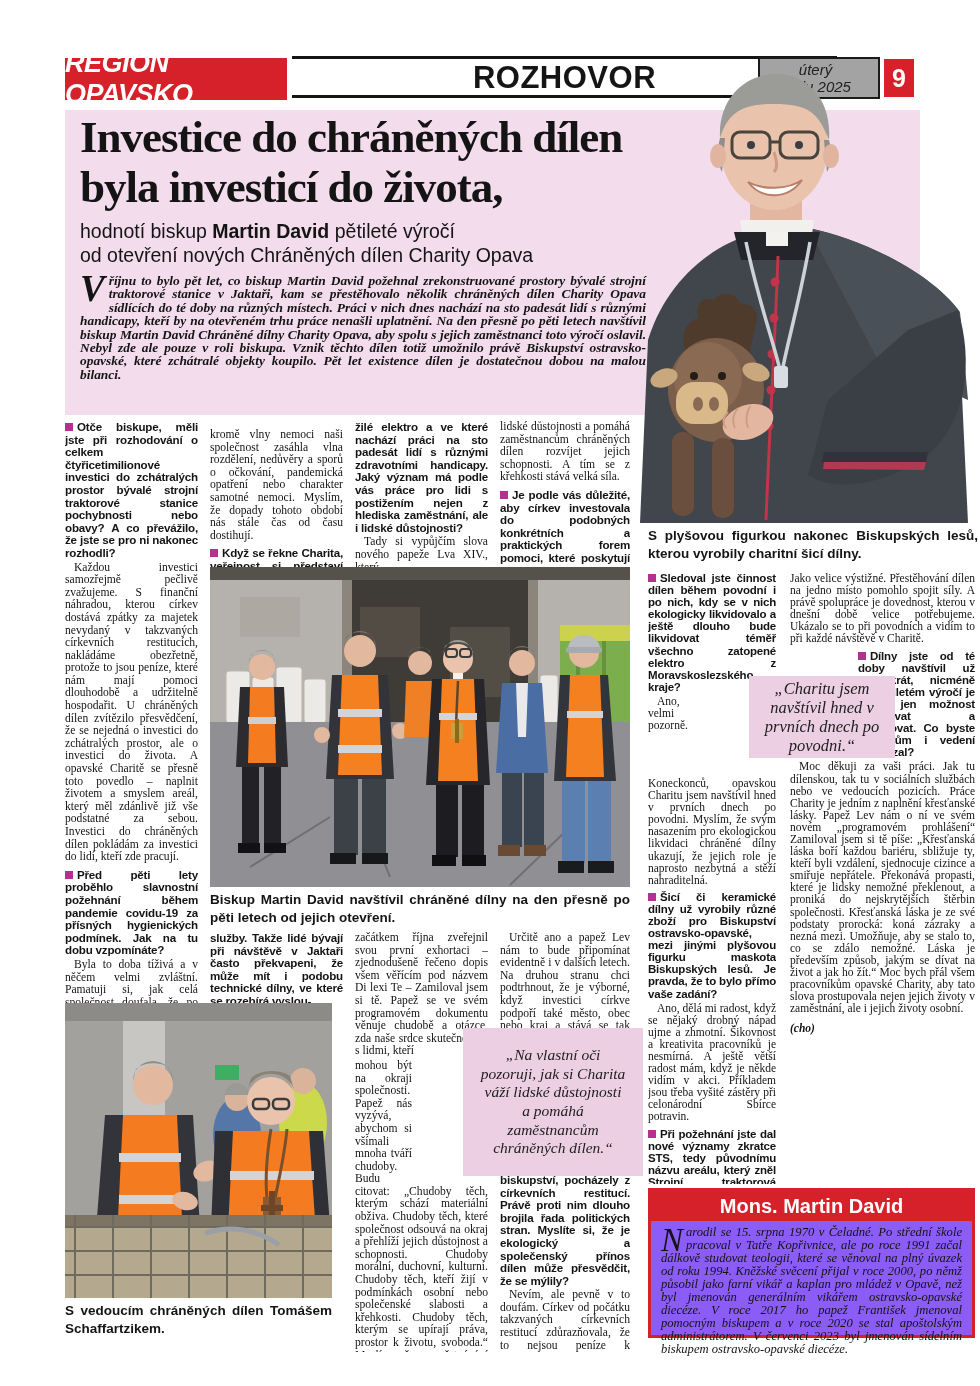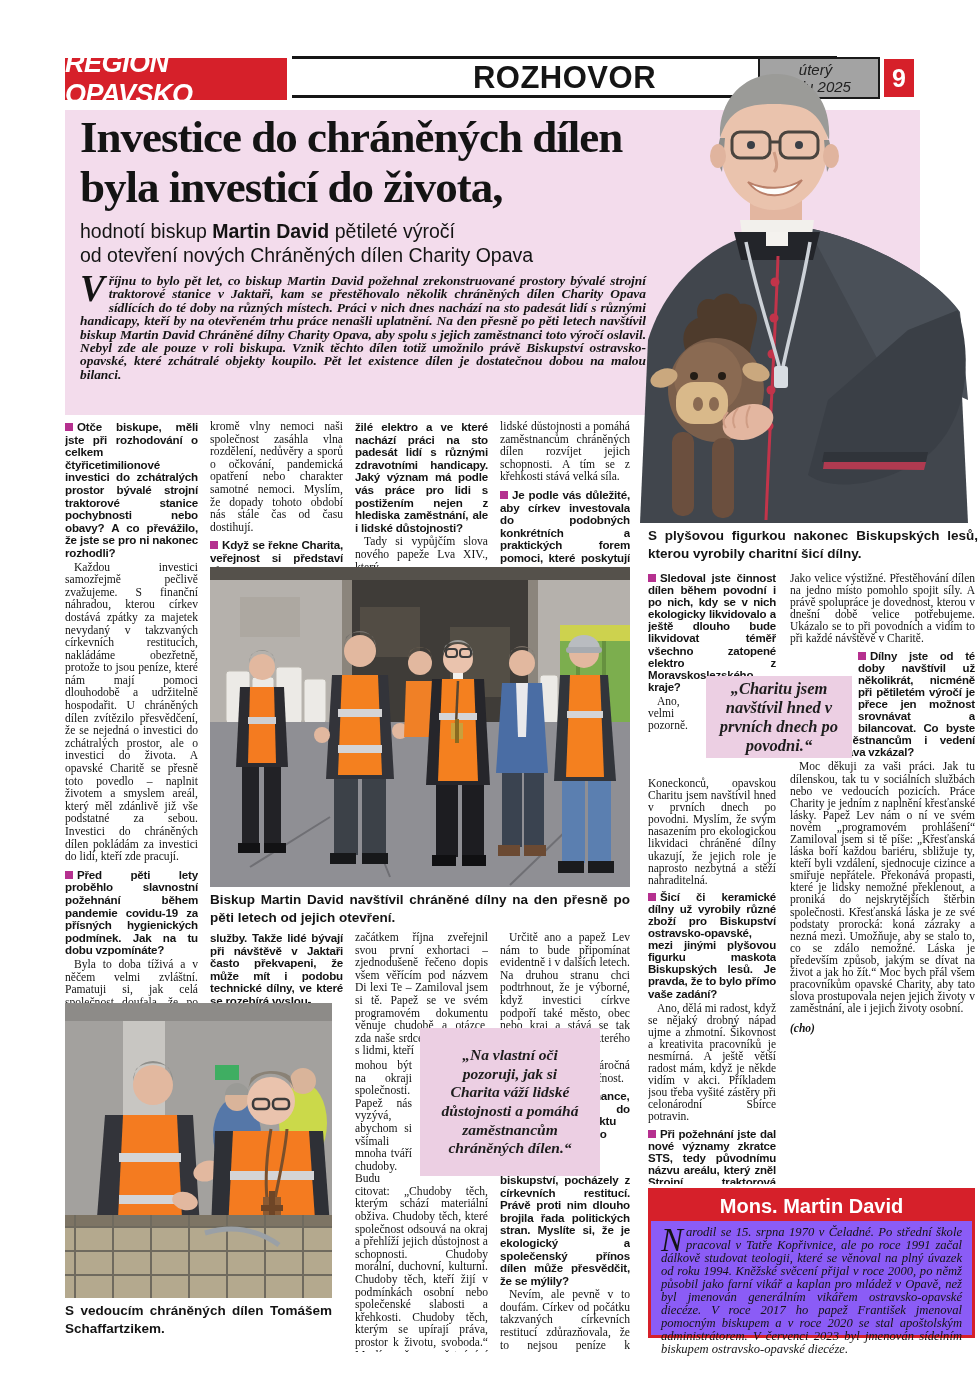--- a/index.html
+++ b/index.html
@@ -36,21 +36,21 @@
   .q{font-family:"Liberation Sans","DejaVu Sans",sans-serif;font-weight:700;letter-spacing:-0.2px;margin:5px 0 2px;}
   .q.first{margin-top:0;}
   .a{font-family:"Liberation Serif","DejaVu Serif",serif;margin:0 0 2px;}
   .ind{text-indent:9px;}
   .qsq{display:inline-block;width:8px;height:8px;background:#b5308f;margin-right:4px;}
   .spr{float:right;margin-left:6px;}
   .spl{float:left;margin-right:6px;}
   .sig{text-align:left;font-style:italic;font-weight:700;margin-top:8px;}
   
   .pq{position:absolute;background:#eccfe3;display:flex;align-items:center;justify-content:center;
-      font-style:italic;font-weight:700;text-align:center;color:#1d1d1d;}
+      font-style:italic;font-weight:400;text-align:center;color:#1d1d1d;margin-left:43px;}
   .pq1{left:706px;top:676px;width:142px;height:78px;font-size:16.5px;line-height:19px;padding:2px;}
   .pq2{left:420px;top:1028px;width:146px;height:114px;font-size:15.5px;line-height:18.6px;padding:17px;}
   
   .photo{position:absolute;}
   
   .bio{position:absolute;left:648px;top:1188px;width:327px;height:150px;border:3px solid #d6202a;
        background:#8b5cf6;box-sizing:border-box;}
   .bio-head{background:#d6202a;height:30px;display:flex;align-items:center;justify-content:center;}
   .bio-head span{color:#fff;font-family:"Liberation Sans",sans-serif;font-weight:700;font-size:20px;}
   .bio-body{padding:5px 10px 0 10px;font-style:italic;font-size:12.6px;line-height:13px;text-align:justify;color:#141414;}
@@ -150,21 +150,21 @@
   <div class="cap" style="left:648px;top:527px;width:330px;">S plyšovou figurkou nakonec Biskupských lesů, kterou vyrobily charitní šicí dílny.</div>
 
   <div class="col" style="left:65px;top:421px;width:133px;height:582px;">
     <p class="q first"><span class="qsq"></span><span>Otče biskupe, měli jste při rozhodování o celkem čtyřicetimilionové investici do zchátralých prostor bývalé strojní traktorové stanice pochybnosti nebo obavy? A co převážilo, že jste se pro ni nakonec rozhodli?</span></p>
     <p class="a ind">Každou investici samozřejmě pečlivě zvažujeme. S finanční náhradou, kterou církev dostává zpátky za majetek nevydaný v takzvaných církevních restitucích, nakládáme obezřetně, protože to jsou peníze, které nám mají pomoci dlouhodobě a udržitelně hospodařit. U chráněných dílen zvítězilo přesvědčení, že se nejedná o investici do zchátralých prostor, ale o investici do života. A opavské Charitě se přesně toto povedlo – naplnit životem a smyslem areál, který měl zdánlivě již vše podstatné za sebou. Investici do chráněných dílen pokládám za investici do lidí, kteří zde pracují.</p>
     <p class="q"><span class="qsq"></span><span>Před pěti lety proběhlo slavnostní požehnání během pandemie covidu-19 za přísných hygienických podmínek. Jak na tu dobu vzpomínáte?</span></p>
     <p class="a ind">Byla to doba tíživá a v něčem velmi zvláštní. Pamatuji si, jak celá společnost doufala, že po jarním lockdownu a letním uvolnění již další vlna nemoci nepřijde. V říjnu 2020 jsme začínali tušit, že nás čeká další náročná zima. Těžká byla i proto, že</p>
   </div>
 
   <div class="col" style="left:210px;top:421px;width:133px;height:146px;">
-    <p class="a" style="margin-top:0;">kromě vlny nemoci naši společnost zasáhla vlna rozdělení, nedůvěry a sporů o očkování, pandemická opatření nebo charakter samotné nemoci. Myslím, že dopady tohoto období nás stále čas od času dostihují.</p>
+    <p class="a" style="margin-top:8px;">kromě vlny nemoci naši společnost zasáhla vlna rozdělení, nedůvěry a sporů o očkování, pandemická opatření nebo charakter samotné nemoci. Myslím, že dopady tohoto období nás stále čas od času dostihují.</p>
     <p class="q"><span class="qsq"></span><span>Když se řekne Charita, veřejnost si představí různé sociální</span></p>
   </div>
 
   <div class="col" style="left:355px;top:421px;width:133px;height:146px;">
     <p class="q first">žilé elektro a ve které nachází práci na sto padesát lidí s různými zdravotními handicapy. Jaký význam má podle vás práce pro lidi s postižením nejen z hlediska zaměstnání, ale i lidské důstojnosti?</p>
     <p class="a ind">Tady si vypůjčím slova nového papeže Lva XIV., který</p>
   </div>
 
   <div class="col" style="left:500px;top:421px;width:130px;height:146px;">
     <p class="a" style="margin-top:0;">lidské důstojnosti a pomáhá zaměstnancům chráněných dílen rozvíjet jejich schopnosti. A tím se z křehkosti stává velká síla.</p>

